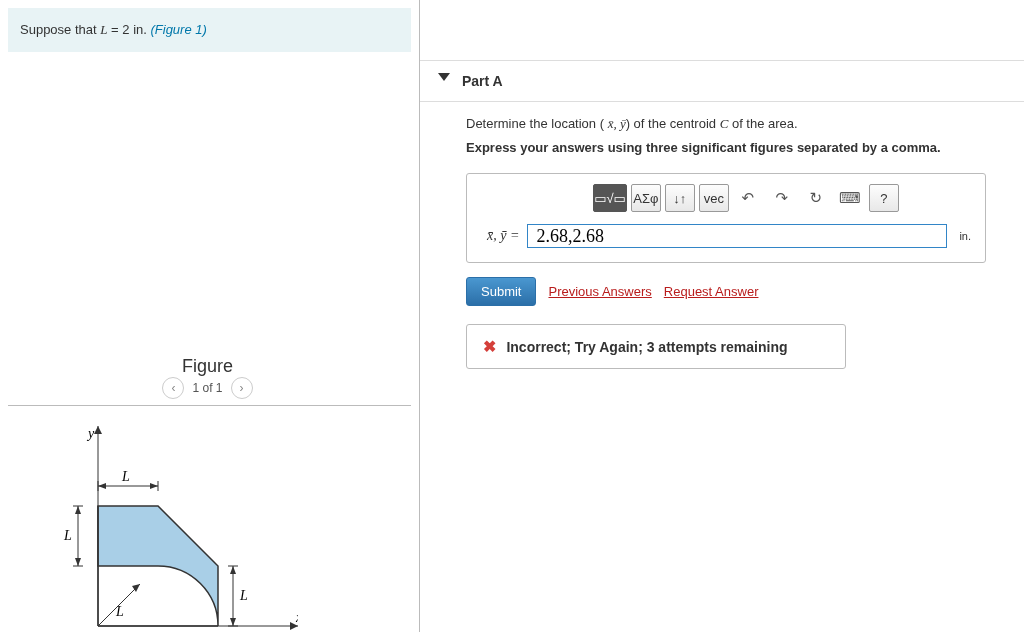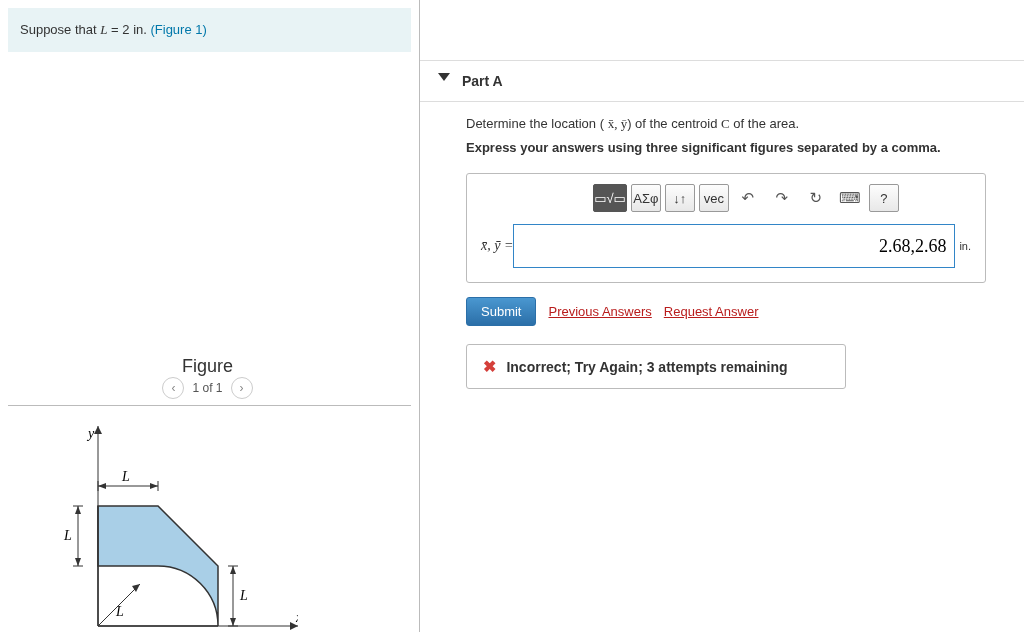--- a/index.html
+++ b/index.html
@@ -22,21 +22,21 @@
     flex: 1;
     padding: 0;
   }
   .problem-statement {
     background: #e8f3f5;
     padding: 14px 12px;
     font-size: 13px;
     color: #333;
   }
   .problem-statement .italic { font-style: italic; font-family: 'Times New Roman', serif;}
-  .problem-statement .link { color: #0077aa; }
+  .problem-statement .link { color: #0077aa; font-style: italic; }
   .figure-header {
     display: flex;
     align-items: center;
     justify-content: space-between;
     border-bottom: 1px solid #bbb;
     padding: 4px 6px 6px 2px;
     margin-top: 300px;
     flex-direction: column;
   }
   .figure-header .title { font-size: 18px; color: #333; }
@@ -55,39 +55,39 @@
     padding: 12px 18px;
     margin-top: 60px;
   }
   .part-header .caret {
     width:0;height:0;border-left:6px solid transparent;border-right:6px solid transparent;
     border-top:8px solid #333;
   }
   .part-header .label { font-weight:bold; font-size:14px; }
   .part-body { padding: 14px 18px 8px 46px; }
   .prompt { font-size:13px; margin-bottom:8px; }
-  .prompt .it { font-family: 'Times New Roman', serif;}
+  .prompt .it { font-style: italic; font-family: 'Times New Roman', serif;}
   .express { font-weight:bold; font-size:13px; margin-bottom:18px;}
   .answer-box {
     border:1px solid #bbb; border-radius:3px; padding: 10px 14px 14px 14px;
     width: 520px;
   }
   .toolbar { display:flex; align-items:center; gap:4px; justify-content:center; margin-bottom:12px; margin-left:40px;}
   .tbtn {
     border:1px solid #999; background: linear-gradient(#fdfdfd,#e8e8e8);
     height:28px; min-width:30px; border-radius:2px;
     display:inline-flex; align-items:center; justify-content:center;
     font-size:13px; cursor:pointer; color:#333;
   }
   .tbtn.flat { border: none; background: none; color: #555; font-size: 15px;}
-  .answer-row { display:flex; align-items:center; }
+  .answer-row { display:flex; align-items:center; gap:8px;margin-left:6px;}
   .answer-row .prefix { font-style: italic; font-family:'Times New Roman', serif; font-size:14px;}
   .answer-input {
-    border:1px solid #3285c7; height:44px; flex:1; padding:0 8px;
-    font-family: 'Times New Roman', serif; font-size:18px;text-align:right;
+    border:1px solid #3285c7; height:24px; flex:1; padding:0 8px;
+    font-family: 'Times New Roman', serif; font-size:18px;
   }
   .unit { font-size:11px; margin-left:4px;}
   .submit-row { display:flex; align-items:center; gap:12px; margin-top:14px;}
   .submit-btn {
     background: linear-gradient(#4a97d0,#2b6fa8); color:#fff; border:1px solid #2b6fa8;
     padding:6px 14px; border-radius:3px; font-size:13px; cursor:pointer;
   }
   .link-a { color:#b91c1c; text-decoration:underline; font-size:13px; cursor:pointer;}
   .feedback-box {
     border:1px solid #bbb; border-radius:3px; padding: 12px 16px;

